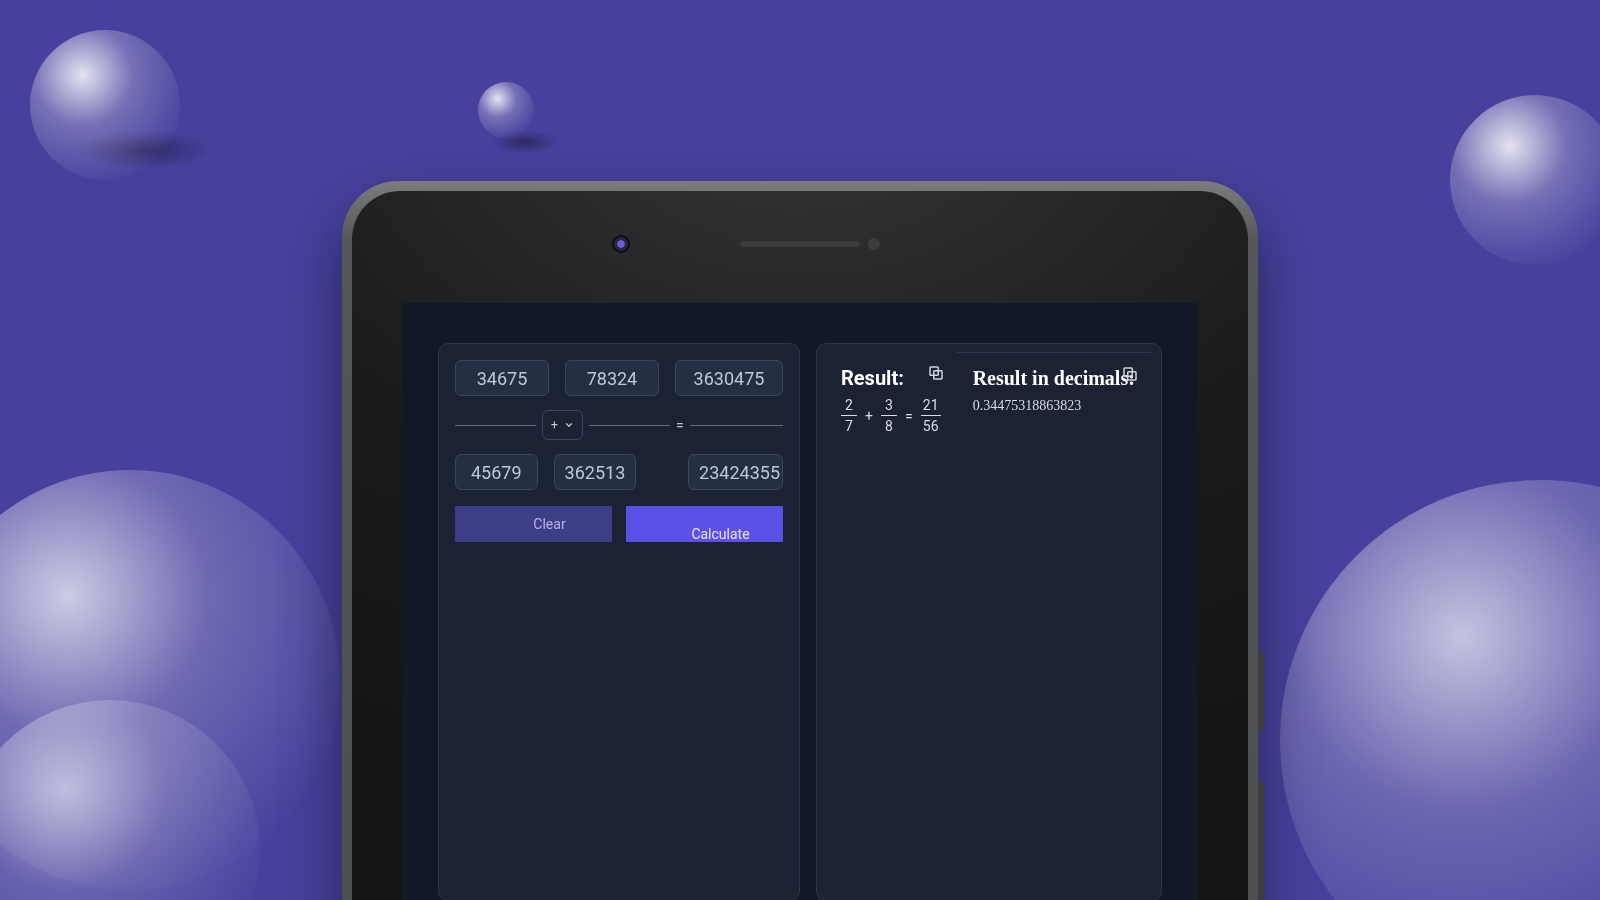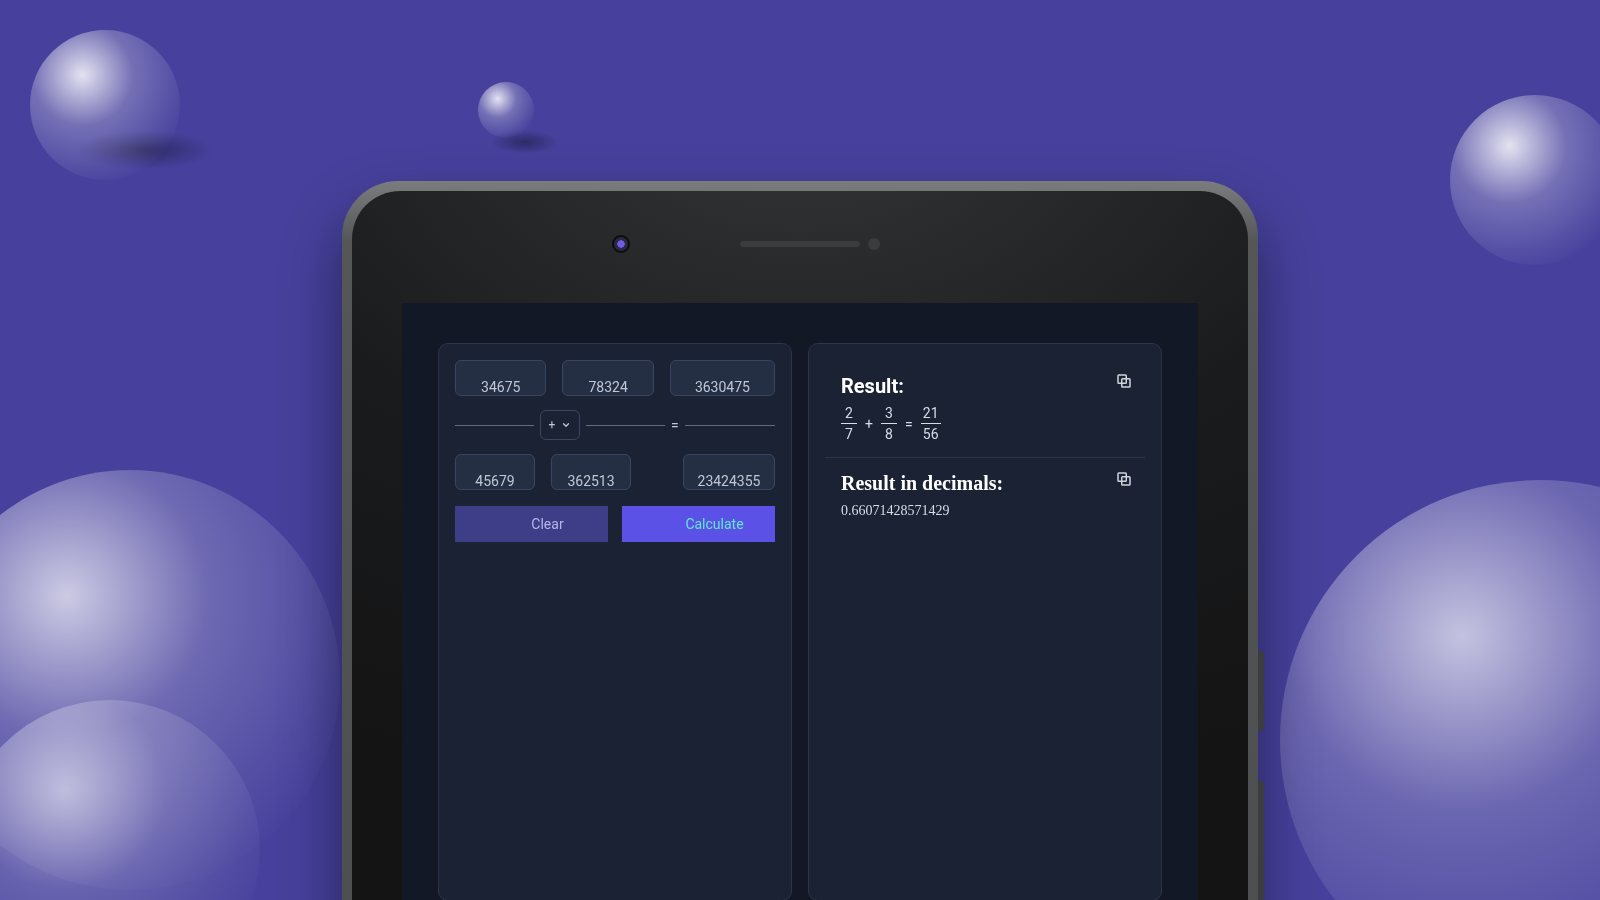--- a/index.html
+++ b/index.html
@@ -32,34 +32,34 @@
   .camera{position:absolute;left:260px;top:44px;width:14px;height:14px;border-radius:50%;background:radial-gradient(circle at 50% 50%,#6c5ce7 0 35%,#2b2740 40% 100%);border:2px solid #0d0d0e;}
   .speaker{position:absolute;left:50%;top:50px;transform:translateX(-50%);width:120px;height:6px;border-radius:3px;background:#3b3c3e;}
   .sensor{position:absolute;left:516px;top:47px;width:12px;height:12px;border-radius:50%;background:#3b3c3e;}
   .screen{position:absolute;left:50px;right:50px;top:112px;bottom:0;background:var(--app-bg);}
   
   .app{position:absolute;inset:0;padding:40px 36px;display:flex;gap:16px;}
   .card{background:var(--card-bg);border:1px solid var(--card-border);border-radius:10px;flex:1;min-width:0;}
   .card.input{padding:16px 16px 18px;display:flex;flex-direction:column;gap:14px;max-width:345px;}
   .row{display:flex;align-items:center;gap:10px;}
   .eq-row{gap:8px;}
-  .field{background:var(--field-bg);border:1px solid var(--field-border);border-radius:6px;color:var(--text-light);font-size:14px;height:34px;display:flex;align-items:flex-end;justify-content:center;min-width:0;}
+  .field{background:var(--field-bg);border:1px solid var(--field-border);border-radius:6px;color:var(--text-light);font-size:18px;height:34px;display:flex;align-items:center;justify-content:center;min-width:0;}
   .field span{padding:0 10px;white-space:nowrap;overflow:hidden;}
   .frac-col{display:flex;flex-direction:column;align-items:stretch;gap:8px;flex:1;min-width:0;}
   .hline{height:1px;background:var(--line);opacity:.65;width:100%;}
   .hline.short{flex:1;}
   .op-select{display:flex;align-items:center;gap:6px;background:transparent;border:1px solid var(--field-border);border-radius:6px;height:28px;padding:0 8px;color:var(--text-light);font-size:12px;}
   .chev{color:var(--text-light);}
   .eq-sign{color:var(--text-light);font-size:14px;}
   .btnrow{display:flex;gap:14px;margin-top:2px;}
   .btn{flex:1;height:36px;border:none;border-radius:0;font-size:14px;display:flex;align-items:center;justify-content:center;cursor:pointer;padding-left:32px;}
   .btn.clear{background:var(--accent-muted);color:var(--accent-muted-text);}
-  .btn.calc{background:var(--accent);color:#5eead4;}
-  
-  .card.results{padding:16px;display:flex;flex-direction:column;}
+  .btn.calc{background:var(--accent);color:#e5e5e5;align-items:flex-end;}
+  
+  .card.results{padding:8px;display:flex;flex-direction:row;}
   .r-sec{padding:14px 16px 16px;position:relative;}
   .r-sec + .r-sec{border-top:1px solid var(--card-border);font-family:Liberation Serif, serif;}
   .r-title{color:var(--text-bright);font-weight:700;font-size:20px;margin:0 0 8px;}
   .copy{position:absolute;right:12px;top:12px;color:#cfd3db;cursor:pointer;}
   .frac-expr{display:flex;align-items:center;gap:8px;color:#d8dce6;font-size:14px;}
   .mini-frac{display:inline-flex;flex-direction:column;align-items:center;line-height:1;}
   .mini-frac .bar{width:16px;height:1px;background:#d8dce6;margin:3px 0;}
   .decimal{color:#d8dce6;font-size:14px;}
   svg{display:block;}
 </style>
@@ -185,21 +185,21 @@
               </div>
             </div>
             <div class="r-sec">
               <div class="copy">
                 <svg width="18" height="18" viewBox="0 0 24 24" fill="none" stroke="currentColor" stroke-width="2">
                     <rect x="9" y="9" width="11" height="11" rx="1"></rect>
                     <rect x="4" y="4" width="11" height="11" rx="1"></rect>
                   </svg>
               </div>
               <h3 class="r-title">Result in decimals:</h3>
-              <div class="decimal">0.66071428571429</div>
+              <div class="decimal">0.34475318863823</div>
             </div>
           </div>
 
         </div>
       </div>
     </div>
   </div>
 </div>
 
 </body></html>

